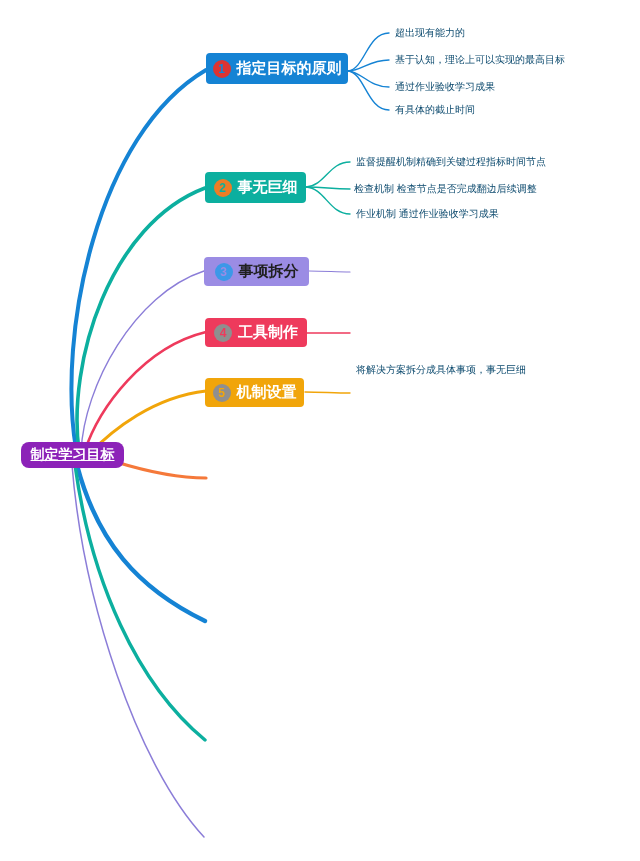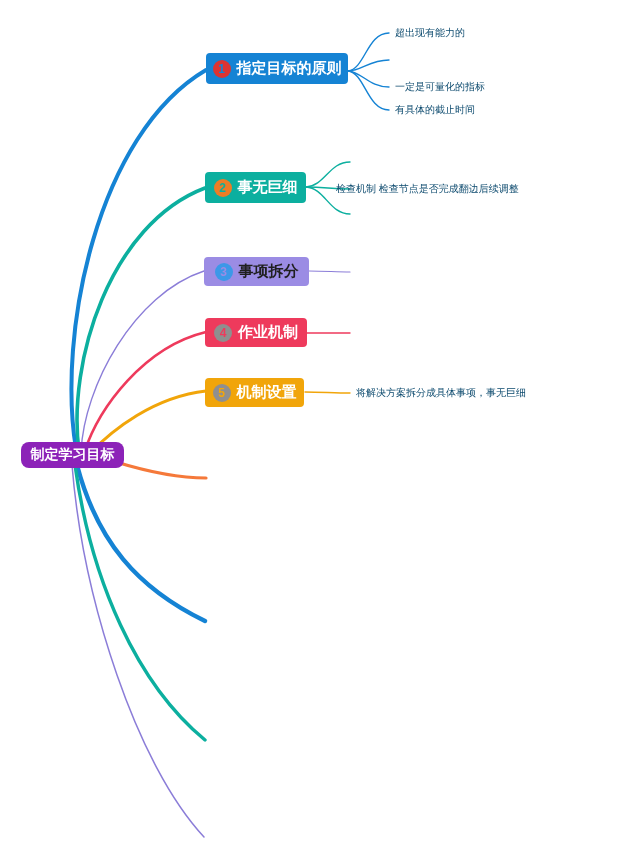--- a/index.html
+++ b/index.html
@@ -21,21 +21,21 @@
     white-space:nowrap;
   }
   .badge{
     display:inline-flex;align-items:center;justify-content:center;
     width:18px;height:18px;border-radius:50%;
     font-size:12px;font-weight:bold;
     margin-right:6px;flex:0 0 auto;
   }
   .root{
     left:21px;top:442px;width:103px;height:26px;
-    background:#8c22b8;color:#ffffff;border-radius:8px;font-size:14px;
+    background:#8c22b8;color:#ffffff;border-radius:8px;font-size:14px;text-decoration:underline;
   }
   .n1{left:206px;top:53px;width:142px;height:31px;background:#1583d4;color:#fff;}
   .n2{left:205px;top:172px;width:101px;height:31px;background:#0caf9f;color:#fff;}
   .n3{left:204px;top:257px;width:105px;height:29px;background:#9b8ce4;color:#1f1f1f;}
   .n4{left:205px;top:318px;width:102px;height:29px;background:#ee3a5c;color:#fff;}
   .n5{left:205px;top:378px;width:99px;height:29px;background:#f1a50a;color:#fff;}
   .badge1{background:#dd3432;color:#1583d4;}
   .badge2{background:#ed7d26;color:#0caf9f;}
   .badge3{background:#3c98e8;color:#9b8ce4;}
   .badge4{background:#8f8f8f;color:#ee3a5c;}
@@ -79,38 +79,41 @@
 
   <div class="topic root">
     <span>制定学习目标</span>
   </div>
 
   <div class="topic n1">
     <span class="badge badge1">1</span>
     <span>指定目标的原则</span>
   </div>
   <div class="leaf" style="left:395px;top:24px">超出现有能力的</div>
-  <div class="leaf" style="left:395px;top:78px">一定是可量化的指标</div>
+  <div class="leaf" style="left:395px;top:51px">基于认知，理论上可以实现的最高目标</div>
+  <div class="leaf" style="left:395px;top:78px">通过作业验收学习成果</div>
   <div class="leaf" style="left:395px;top:101px">有具体的截止时间</div>
 
   <div class="topic n2">
     <span class="badge badge2">2</span>
     <span>事无巨细</span>
   </div>
-  <div class="leaf" style="left:336px;top:180px">检查机制 检查节点是否完成翻边后续调整</div>
+  <div class="leaf" style="left:356px;top:153px">监督提醒机制精确到关键过程指标时间节点</div>
+  <div class="leaf" style="left:354px;top:180px">检查机制 检查节点是否完成翻边后续调整</div>
+  <div class="leaf" style="left:356px;top:205px">作业机制 通过作业验收学习成果</div>
 
   <div class="topic n3">
     <span class="badge badge3">3</span>
     <span>事项拆分</span>
   </div>
 
   <div class="topic n4">
     <span class="badge badge4">4</span>
-    <span>作业机制</span>
+    <span>工具制作</span>
   </div>
 
   <div class="topic n5">
     <span class="badge badge5">5</span>
     <span>机制设置</span>
   </div>
-  <div class="leaf" style="left:356px;top:384px">将解决方案拆分成具体事项，事无巨细</div>
+  <div class="leaf" style="left:356px;top:361px">将解决方案拆分成具体事项，事无巨细</div>
 
 </div>
 
 </body></html>

